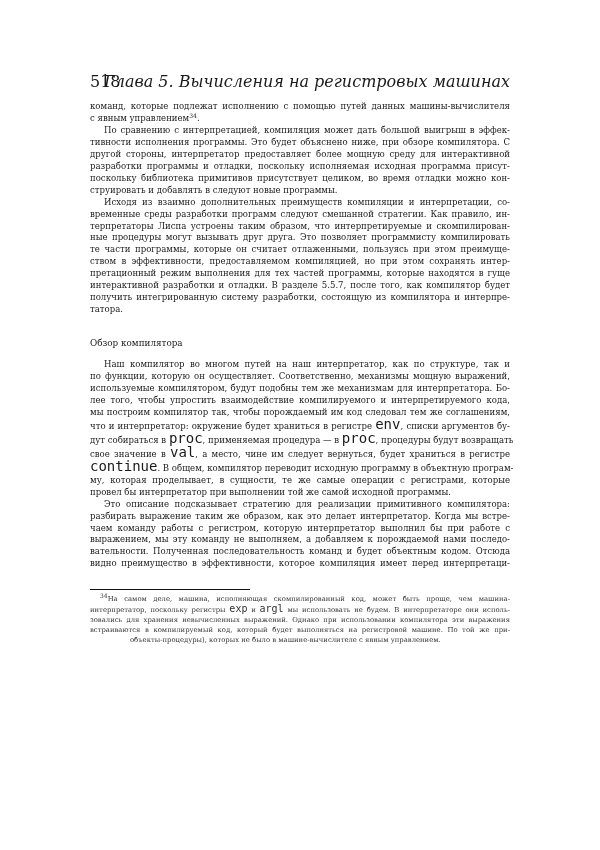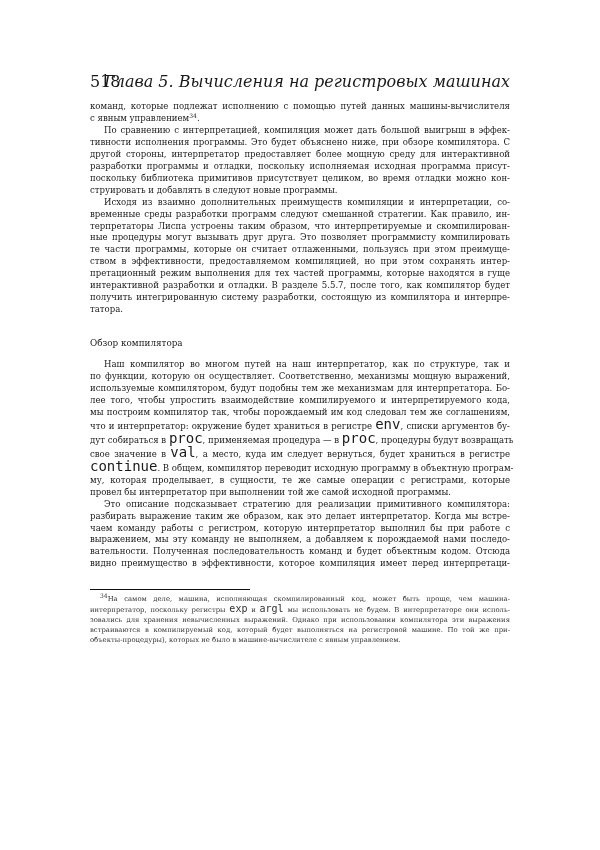--- a/index.html
+++ b/index.html
@@ -16,21 +16,21 @@
   .line { display: block; white-space: nowrap; text-align: justify; text-align-last: justify; }
   .line.last { text-align-last: left; }
   .mono { font-family: "DejaVu Sans Mono", "Liberation Mono", monospace; font-size: 14px; }
   sup { font-size: 6px; line-height: 0; vertical-align: 3.5px; }
   .section { font-weight: normal; margin-top: 22px; margin-bottom: 9px; font-size: 8.8px; }
   .rule { position: absolute; top: 589px; left: 0; width: 160px; height: 0;
           border-top: 1.4px solid #111; }
   .footnote { position: absolute; top: 594px; left: 0; width: 420px;
               font-size: 6.85px; line-height: 10.05px; color: #333; }
   .footnote .line { text-align-last: justify; }
-  .footnote .line.last { text-align-last: left; }
+  .footnote .line.last { text-align-last: left; margin-left: 40px; }
   .footnote .first { text-indent: 10px; }
   .footnote .mono { font-size: 10px; }
 </style>
 </head>
 <body>
 
 <div class="page">
 
   <div class="header">
     <span class="pno">518</span>
@@ -69,21 +69,21 @@
     <div class="section">Обзор компилятора</div>
 
     <p>
       <span class="line" style="text-indent:14px">Наш компилятор во многом путей на наш интерпретатор, как по структуре, так и</span>
       <span class="line">по функции, которую он осуществляет. Соответственно, механизмы мощную выражений,</span>
       <span class="line">используемые компилятором, будут подобны тем же механизмам для интерпретатора. Бо-</span>
       <span class="line">лее того, чтобы упростить взаимодействие компилируемого и интерпретируемого кода,</span>
       <span class="line">мы построим компилятор так, чтобы порождаемый им код следовал тем же соглашениям,</span>
       <span class="line"><span>что и интерпретатор: окружение будет храниться в регистре </span><span class="mono">env</span><span>, списки аргументов бу-</span></span>
       <span class="line"><span>дут собираться в </span><span class="mono">proc</span><span>, применяемая процедура — в </span><span class="mono">proc</span><span>, процедуры будут возвращать</span></span>
-      <span class="line"><span>свое значение в </span><span class="mono">val</span><span>, а место, куда им следует вернуться, будет храниться в регистре</span></span>
+      <span class="line"><span>свое значение в </span><span class="mono">val</span><span>, а место, чине им следует вернуться, будет храниться в регистре</span></span>
       <span class="line"><span class="mono">continue</span><span>. В общем, компилятор переводит исходную программу в объектную програм-</span></span>
       <span class="line">му, которая проделывает, в сущности, те же самые операции с регистрами, которые</span>
       <span class="line last">провел бы интерпретатор при выполнении той же самой исходной программы.</span>
     </p>
 
     <p>
       <span class="line" style="text-indent:14px">Это описание подсказывает стратегию для реализации примитивного компилятора:</span>
       <span class="line">разбирать выражение таким же образом, как это делает интерпретатор. Когда мы встре-</span>
       <span class="line">чаем команду работы с регистром, которую интерпретатор выполнил бы при работе с</span>
       <span class="line">выражением, мы эту команду не выполняем, а добавляем к порождаемой нами последо-</span>

